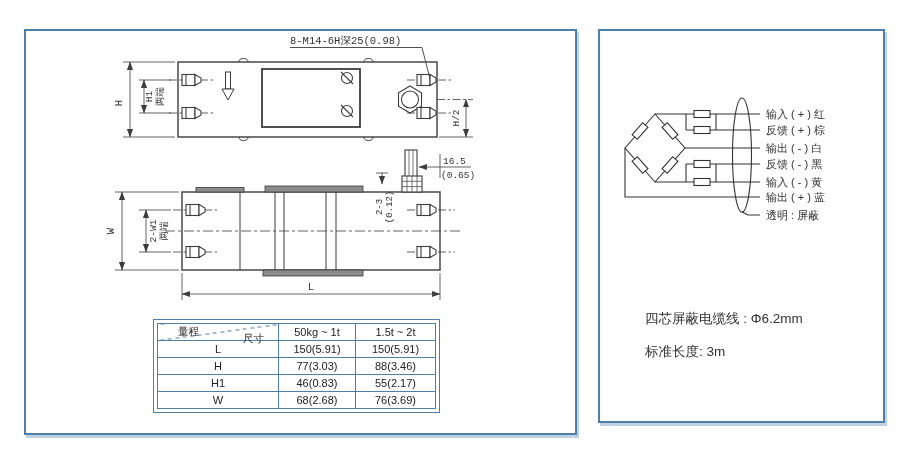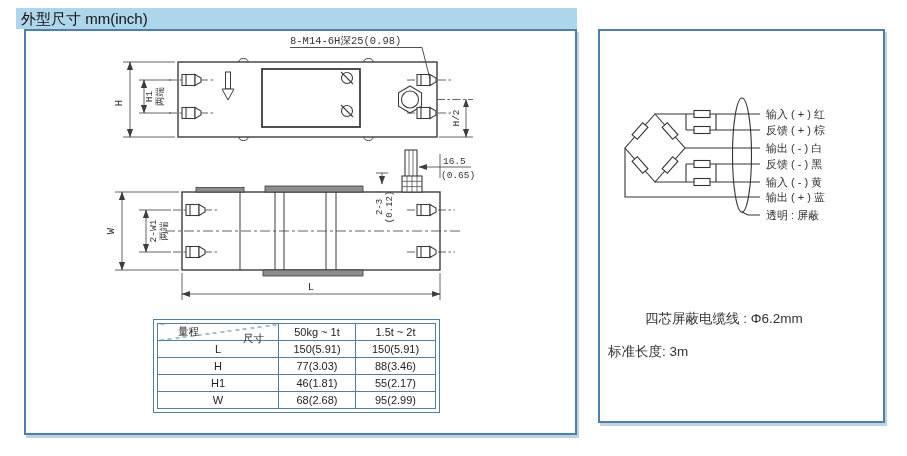--- a/index.html
+++ b/index.html
@@ -33,21 +33,20 @@
   td.corner .bl{position:absolute;bottom:1px;left:20px;font-size:10.5px;text-align:center;}
   .hdrow td{height:25px;}
 
   .note{position:absolute;font-size:13.5px;color:#333;white-space:nowrap;}
 </style>
 </head>
 <body>
 
 <div class="stage">
 
-  <div class="band band-left">外型尺寸 mm(inch)</div>
 
   <div class="panel panel-left"></div>
   <div class="panel panel-right"></div>
 
   <svg style="left:25px;top:30px;" width="551" height="310" viewBox="0 0 551 310">
     <defs>
       <marker id="aS" viewBox="0 0 10 8" markerWidth="11" markerHeight="9" refX="1" refY="4" orient="auto">
         <path d="M10,0.5 L0.5,4 L10,7.5 Z" fill="#3d3d3d"></path>
       </marker>
       <marker id="aE" viewBox="0 0 10 8" markerWidth="11" markerHeight="9" refX="9" refY="4" orient="auto">
@@ -233,27 +232,27 @@
         <td class="c2">150(5.91)</td>
         <td class="c3">150(5.91)</td>
       </tr>
       <tr>
         <td class="c1">H</td>
         <td class="c2">77(3.03)</td>
         <td class="c3">88(3.46)</td>
       </tr>
       <tr>
         <td class="c1">H1</td>
-        <td class="c2">46(1.81)</td>
+        <td class="c2">46(0.83)</td>
         <td class="c3">55(2.17)</td>
       </tr>
       <tr>
         <td class="c1">W</td>
         <td class="c2">68(2.68)</td>
-        <td class="c3">95(2.99)</td>
+        <td class="c3">76(3.69)</td>
       </tr>
     </tbody>
       </table>
   </div>
 
   <svg style="left:598px;top:30px;" width="285" height="230" viewBox="0 0 285 230">
     <g stroke="#333" fill="none" stroke-width="1.1">
 
       <line x1="57" y1="84" x2="162" y2="84"></line>
       <line x1="88" y1="84" x2="88" y2="100"></line>
@@ -289,15 +288,15 @@
       <text class="cn" x="168" y="104">反馈 ( + ) 棕</text>
       <text class="cn" x="168" y="122">输出 ( - ) 白</text>
       <text class="cn" x="168" y="138">反馈 ( - ) 黑</text>
       <text class="cn" x="168" y="156">输入 ( - ) 黄</text>
       <text class="cn" x="168" y="171">输出 ( + ) 蓝</text>
       <text class="cn" x="168" y="189">透明 : 屏蔽</text>
     </g>
   </svg>
 
   <div class="note" style="left:645px;top:310px;text-align:right;">四芯屏蔽电缆线 : Φ6.2mm</div>
-  <div class="note" style="left:608px;top:343px;">标准长度: 3m</div>
+  <div class="note" style="left:645px;top:343px;">标准长度: 3m</div>
 
 </div>
 
 </body></html>

